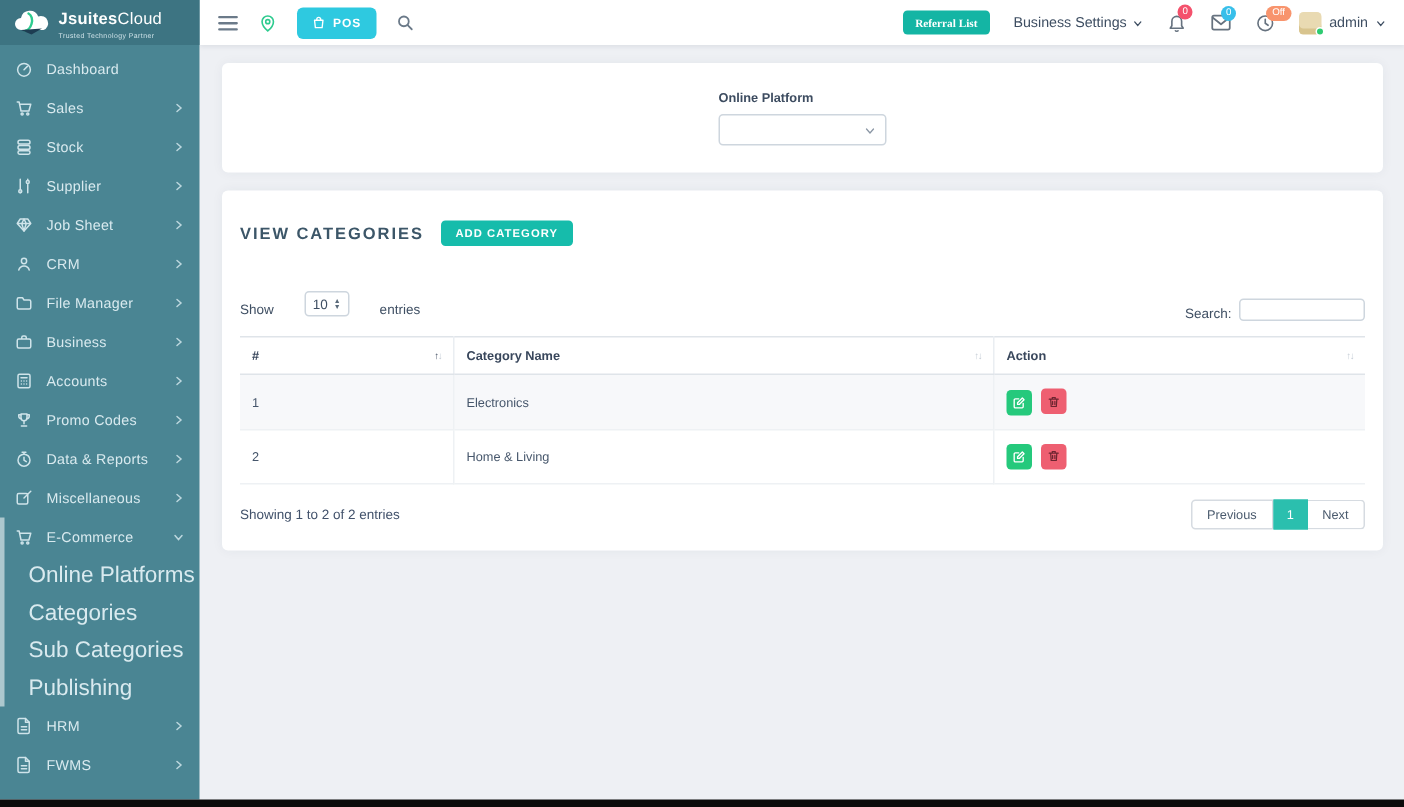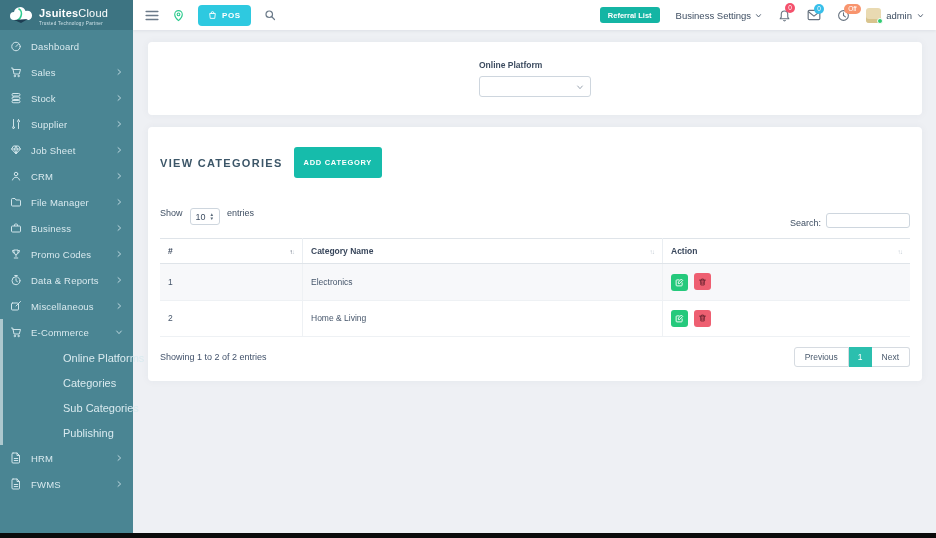--- a/index.html
+++ b/index.html
@@ -15,36 +15,36 @@
   .brand-name { font-size:11px; letter-spacing:.2px; white-space:nowrap; }
   .brand-name b { font-weight:bold; }
   .brand-tag { font-size:4.6px; color:#cfe3e9; margin-top:2px; letter-spacing:.3px; }
   .nav { padding-top:3px; }
   .nav-item { display:flex; align-items:center; height:26px; padding:0 10px; color:#d9eaef; font-size:9.5px; cursor:pointer; }
   .nav-item .ic { width:12px; height:12px; margin-right:9px; flex:0 0 auto; color:#cfe4ea; display:flex; align-items:center; }
   .nav-item .lbl { flex:1 1 auto; white-space:nowrap; letter-spacing:.2px; }
   .nav-item .arr { width:8px; height:8px; color:#bcd7de; flex:0 0 auto; }
   .eco-group { border-left:3px solid rgba(255,255,255,0.55); }
   .eco-group .nav-item { padding-left:7px; }
-  .sub-item { display:flex; align-items:center; height:25px; padding-left:60px; color:#d9eaef; font-size:11px; cursor:pointer; white-space:nowrap; }
+  .sub-item { display:flex; align-items:center; height:25px; padding-left:16px; color:#d9eaef; font-size:15px; cursor:pointer; white-space:nowrap; }
   svg { display:block; }
 
   
   .topbar { position:absolute; left:133px; top:0; right:0; height:30px; background:#fff;
             display:flex; align-items:center; padding:0 12px; gap:13px; z-index:2;
             box-shadow:0 1px 3px rgba(30,40,60,0.08); }
   .burger { color:#6b7a89; cursor:pointer; }
   .pin-ic { color:#2ecb8f; cursor:pointer; }
   .pos-btn { background:#2ec9e0; color:#fff; border:none; border-radius:4px; height:21px;
              padding:0 10px; font-size:8px; font-weight:bold; letter-spacing:.6px;
              display:flex; align-items:center; gap:5px; cursor:pointer; font-family:inherit; }
   .search-ic { color:#6b7a89; cursor:pointer; }
   .tb-right { margin-left:auto; display:flex; align-items:center; gap:16px; }
   .referral-btn { background:#14b5a4; color:#fff; border:none; border-radius:3px; height:16px;
-                  padding:0 8px; font-size:7.5px; font-weight:bold; cursor:pointer; font-family:Liberation Sans, sans-serif; }
+                  padding:0 8px; font-size:7.5px; font-weight:bold; cursor:pointer; font-family:Liberation Serif, serif; }
   .biz { display:flex; align-items:center; gap:4px; color:#3e4e62; font-size:9.5px; cursor:pointer; }
   .icon-wrap { position:relative; cursor:pointer; color:#66727f; }
   .badge { position:absolute; top:-5px; left:7px; min-width:10px; height:10px; border-radius:6px;
            color:#fff; font-size:6.5px; line-height:10px; text-align:center; padding:0 2px; }
   .badge-red { background:#f4516c; }
   .badge-cyan { background:#38bfea; }
   .badge-orange { background:#f8946d; padding:0 4px; }
   .user { display:flex; align-items:center; gap:5px; cursor:pointer; }
   .avatar { position:relative; width:15px; height:15px; border-radius:3px; background:#e9dab2;
             box-shadow:inset 0 -4px 0 #d8c48e; }
@@ -58,24 +58,24 @@
   .filter-card { margin-top:12px; height:73px; display:flex; align-items:center; justify-content:center; }
   .filter-inner { width:112px; }
   .filter-label { font-size:8.5px; font-weight:bold; color:#3d4c60; margin-bottom:6px; }
   .select-box { position:relative; width:112px; height:21px; border:1px solid #ced6de; border-radius:3px;
                 background:#fff; display:flex; align-items:center; padding:0 6px; font-size:9px; color:#3d4c60; cursor:pointer; }
   .select-box .caret { position:absolute; right:6px; color:#8b97a5; }
 
   .table-card { margin-top:12px; min-height:230px; padding:20px 12px 14px 12px; }
   .title-row { display:flex; align-items:center; gap:11px; }
   .view-title { font-size:11px; font-weight:bold; color:#3c5668; letter-spacing:1.3px; }
-  .add-btn { background:#16bcab; color:#fff; border:none; border-radius:3px; height:31px;
+  .add-btn { background:#16bcab; color:#fff; border:none; border-radius:3px; height:17px;
              padding:0 10px; font-size:7.5px; font-weight:bold; letter-spacing:.7px; cursor:pointer; font-family:inherit; }
   .controls-row { margin-top:30px; display:flex; justify-content:space-between; align-items:flex-end; }
-  .show-group { display:flex; align-items:flex-start; gap:7px; font-size:9px; color:#3f4f63; margin-bottom:3px; }
+  .show-group { display:flex; align-items:flex-end; gap:20px; font-size:9px; color:#3f4f63; margin-bottom:3px; }
   .len-select { display:flex; align-items:center; gap:4px; border:1px solid #ced6de; border-radius:3px;
                 height:17px; padding:0 5px; font-size:9px; color:#3f4f63; background:#fff; cursor:pointer; }
   .updown { display:flex; flex-direction:column; line-height:3.4px; font-size:4.6px; color:#5a6a7a; }
   .search-group { display:flex; align-items:flex-end; gap:5px; font-size:9px; color:#3f4f63; }
   .search-input { width:84px; height:15px; border:1px solid #ced6de; border-radius:3px; font-size:9px;
                   padding:0 4px; font-family:inherit; color:#3f4f63; outline:none; }
 
   table.cat-table { width:100%; border-collapse:collapse; margin-top:10px; }
   .cat-table th { text-align:left; font-size:8.5px; color:#39475c; padding:7px 8px;
                   border-top:1px solid #dfe4e9; border-bottom:1px solid #dfe4e9; border-right:1px solid #eaeef2; }
@@ -221,20 +221,34 @@
           </span>
       </div>
       <div class="nav-item">
         <span class="ic">
             <svg width="12" height="12" viewBox="0 0 24 24" fill="none" stroke="currentColor" stroke-width="2" stroke-linejoin="round">
               <rect x="3" y="8" width="18" height="12" rx="2"></rect>
               <path d="M9 8V6a2 2 0 012-2h2a2 2 0 012 2v2"></path>
             </svg>
           </span>
         <span class="lbl">Business</span>
+        <span class="arr">
+            <svg width="8" height="8" viewBox="0 0 24 24" fill="none" stroke="currentColor" stroke-width="3" stroke-linecap="round">
+              <path d="M9 5l8 7-8 7"></path>
+            </svg>
+          </span>
+      </div>
+      <div class="nav-item">
+        <span class="ic">
+            <svg width="12" height="12" viewBox="0 0 24 24" fill="none" stroke="currentColor" stroke-width="2" stroke-linecap="round">
+              <rect x="4" y="3" width="16" height="18" rx="2"></rect>
+              <path d="M8 7.5h8M8.5 12h.01M12 12h.01M15.5 12h.01M8.5 16h.01M12 16h.01M15.5 16h.01"></path>
+            </svg>
+          </span>
+        <span class="lbl">Accounts</span>
         <span class="arr">
             <svg width="8" height="8" viewBox="0 0 24 24" fill="none" stroke="currentColor" stroke-width="3" stroke-linecap="round">
               <path d="M9 5l8 7-8 7"></path>
             </svg>
           </span>
       </div>
       <div class="nav-item">
         <span class="ic">
             <svg width="12" height="12" viewBox="0 0 24 24" fill="none" stroke="currentColor" stroke-width="2" stroke-linecap="round" stroke-linejoin="round">
               <path d="M8 4h8v5a4 4 0 01-8 0z"></path>

